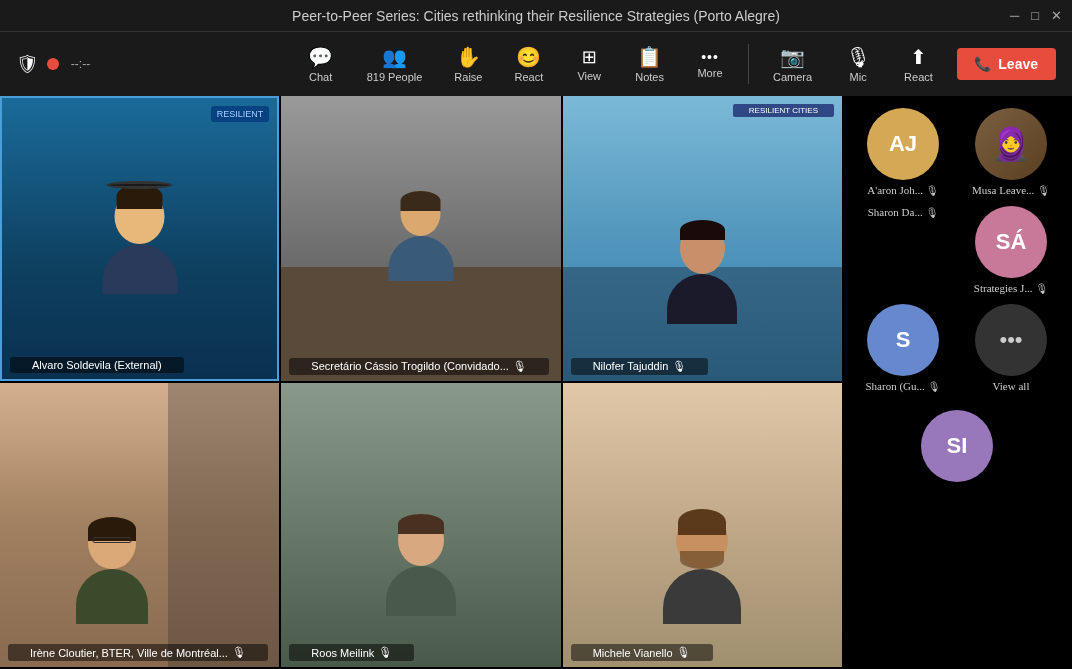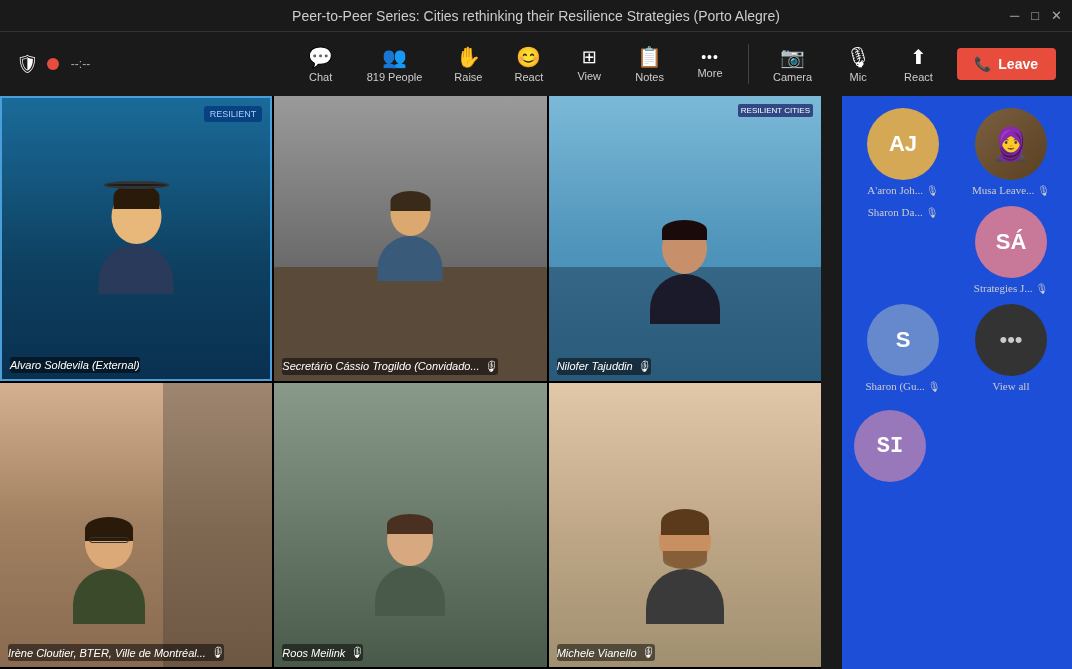--- a/index.html
+++ b/index.html
@@ -102,21 +102,20 @@
       margin-left: 8px;
     }
     .leave-btn .phone-icon {
       font-size: 14px;
     }
 
     
     .main {
       display: flex;
       height: calc(669px - 32px - 64px);
-      gap: 21px;
     }
 
     
     .video-grid {
       flex: 1;
       display: grid;
       grid-template-columns: 1fr 1fr 1fr;
       grid-template-rows: 1fr 1fr;
       gap: 2px;
       background: #000;
@@ -128,40 +127,39 @@
       overflow: hidden;
     }
 
     .video-cell .name-tag {
       position: absolute;
       bottom: 6px;
       left: 8px;
       font-size: 11px;
       color: #fff;
       background: rgba(0,0,0,0.5);
-      padding: 2px 0;
+      padding: 2px 22px;
       border-radius: 3px;
       display: flex;
       align-items: center;
       gap: 4px;
-      font-style: italic;
     }
 
     
     .cell-1 { background: linear-gradient(135deg, #1a6b9a 0%, #0e4060 50%, #1a6b9a 100%); border: 2px solid #4a9eda; }
     .cell-2 { background: linear-gradient(135deg, #8a8a8a 0%, #5a5a5a 50%, #7a7a7a 100%); }
     .cell-3 { background: linear-gradient(135deg, #4a7a9b 0%, #2a5a7b 50%, #4a7a9b 100%); }
     .cell-4 { background: linear-gradient(135deg, #c8a080 0%, #a07050 50%, #c8a080 100%); }
     .cell-5 { background: linear-gradient(135deg, #9a9a7a 0%, #7a7a5a 50%, #8a8a6a 100%); }
     .cell-6 { background: linear-gradient(135deg, #d0b090 0%, #b09070 50%, #d0b090 100%); }
 
     
     .side-panel {
       width: 230px;
-      background: #1d4ed8;
+      background: #000000;
       display: flex;
       flex-direction: column;
       padding: 12px;
       gap: 10px;
       overflow-y: auto;
     }
 
     .participant-avatar {
       width: 72px;
       height: 72px;
@@ -212,22 +210,22 @@
       display: flex;
       align-items: center;
       justify-content: center;
       font-size: 22px;
       color: #ccc;
       cursor: pointer;
     }
 
     .bottom-avatar {
       display: flex;
+      justify-content: center;
       margin-top: 8px;
-      font-family: Liberation Mono, monospace;
     }
 
     .name-with-mic {
       display: flex;
       align-items: center;
       gap: 3px;
     }
   </style>
 </head>
 <body>
@@ -352,21 +350,21 @@
     <div class="video-cell cell-3">
       <div style="position:absolute;top:0;left:0;right:0;bottom:0;background:linear-gradient(180deg,#6a9aba 0%,#3a6a8a 50%,#2a5a7a 100%);"></div>
 
       <div style="position:absolute;top:0;left:0;right:0;height:60%;background:linear-gradient(180deg,#87ceeb 0%,#5aaedb 100%);opacity:0.6;"></div>
       <div style="position:absolute;bottom:20%;left:50%;transform:translateX(-50%);">
         <div style="width:45px;height:52px;background:#c8906a;border-radius:50%;margin:0 auto;position:relative;">
           <div style="position:absolute;top:-2px;left:0;right:0;height:20px;background:#1a0a0a;border-radius:50% 50% 0 0;"></div>
         </div>
         <div style="width:70px;height:50px;background:#1a1a2a;border-radius:35px 35px 0 0;margin:0 auto;"></div>
       </div>
-      <div style="position:absolute;top:8px;right:8px;font-size:8px;color:#fff;background:rgba(0,0,80,0.6);padding:2px 3px;border-radius:2px;">RESILIENT CITIES</div>
+      <div style="position:absolute;top:8px;right:8px;font-size:8px;color:#fff;background:rgba(0,0,80,0.6);padding:2px 16px;border-radius:2px;">RESILIENT CITIES</div>
       <div class="name-tag">
         <span>Nilofer Tajuddin</span>
         <span>🎙</span>
       </div>
     </div>
 
     <div class="video-cell cell-4">
       <div style="position:absolute;top:0;left:0;right:0;bottom:0;background:linear-gradient(180deg,#d4b090 0%,#a08060 50%,#8a6a50 100%);"></div>
 
       <div style="position:absolute;top:0;right:0;width:40%;height:100%;background:linear-gradient(180deg,#7a6a5a,#5a4a3a);opacity:0.6;"></div>

